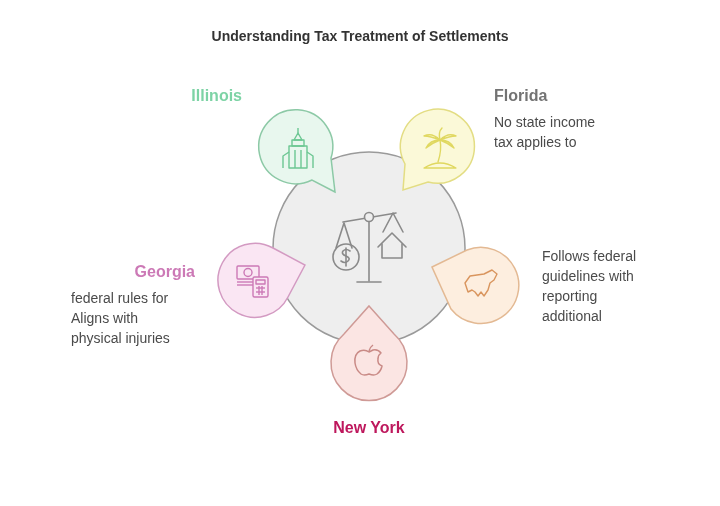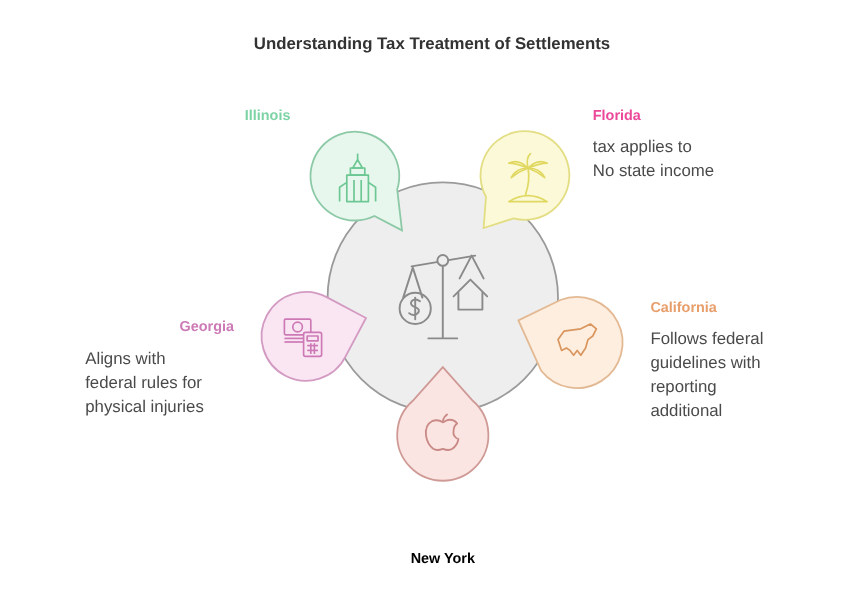--- a/index.html
+++ b/index.html
@@ -8,21 +8,21 @@
     font-family: "Liberation Sans", "DejaVu Sans", sans-serif;
   }
   .title {
     position:absolute; left:0; width:720px; top:28px; text-align:center;
     font-size:14px; font-weight:bold; color:#333333;
   }
   svg.diagram { position:absolute; left:0; top:0; }
   .label {
     position:absolute; font-size:14px; line-height:20px; color:#4a4a4a;
   }
-  .label .head { font-weight:bold; font-size:12px; margin-bottom:6px; display:block; }
+  .label .head { font-weight:bold; font-size:16px; margin-bottom:6px; display:block; }
   .right { text-align:right; }
   .center { text-align:center; }
 </style>
 </head>
 <body>
 
 <div class="title">Understanding Tax Treatment of Settlements</div>
 
 <svg class="diagram" width="720" height="506" viewBox="0 0 720 506">
 
@@ -99,41 +99,40 @@
       <path d="M369,351 q1,-4 4,-6"></path>
     </g>
   </g>
 </svg>
 
 <div class="label right" style="right:478px; top:86px; width:160px;">
   <span class="head" style="color:#7dd3a5;">Illinois</span>
 </div>
 
 <div class="label" style="left:494px; top:86px; width:160px;">
-  <span class="head" style="color:#ec4899;">Florida</span>
+  <span class="head" style="color:#737373;">Florida</span>
   <div>
+    <div>No state income</div>
     <div>tax applies to</div>
-    <div>No state income</div>
   </div>
 </div>
 
 <div class="label right" style="right:525px; top:262px; width:160px;">
   <span class="head" style="color:#cc79b6;">Georgia</span>
   <div style="text-align:left; padding-left:36px;">
+    <div>federal rules for</div>
     <div>Aligns with</div>
-    <div>federal rules for</div>
     <div>physical injuries</div>
   </div>
 </div>
 
 <div class="label" style="left:542px; top:246px; width:160px;">
-  <span class="head" style="color:#e89e6a;">California</span>
   <div>
     <div>Follows federal</div>
     <div>guidelines with</div>
     <div>reporting</div>
     <div>additional</div>
   </div>
 </div>
 
 <div class="label center" style="left:289px; top:418px; width:160px;">
-  <span class="head" style="color:#000000;margin-top:37px;">New York</span>
+  <span class="head" style="color:#be185d;">New York</span>
 </div>
 
 </body></html>

